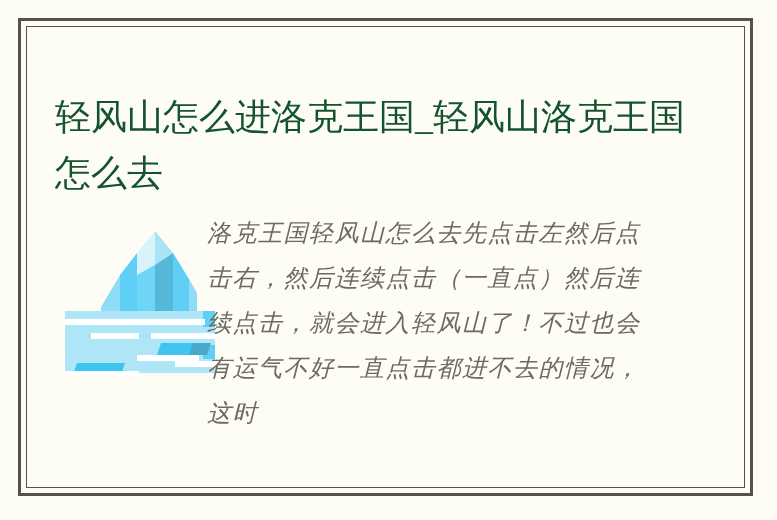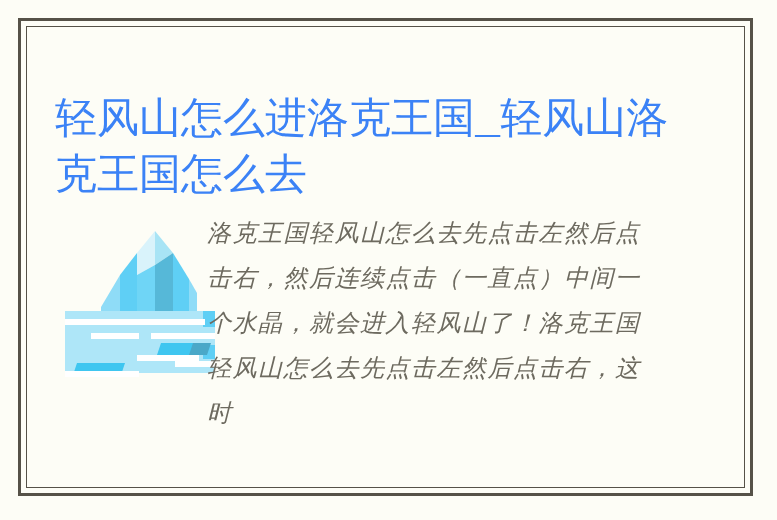--- a/index.html
+++ b/index.html
@@ -42,26 +42,26 @@
     top: 0;
     right: 0;
     bottom: 0;
   }
 
   #page-title {
     position: absolute;
     left: 28px;
     top: 38px;
     width: 640px;
-    font-size: 42px;
+    font-size: 36px;
     line-height: 56px;
     letter-spacing: 0px;
-    color: #3b82f6;
+    color: #14532d;
     font-weight: 400;
-    font-family: Liberation Mono, monospace;
+    font-family: Liberation Serif, serif;
     white-space: normal;
     word-break: break-all;
   }
 
   #article-body {
     position: absolute;
     left: 180px;
     top: 184px;
     width: 448px;
     font-size: 24px;
@@ -130,17 +130,17 @@
 
           <rect x="72" y="142" width="62" height="6" fill="#ffffff"></rect>
 
           <polygon points="12,150 60,150 56,162 8,162" fill="#3fc6f0"></polygon>
 
           <rect x="110" y="148" width="40" height="6" fill="#ffffff"></rect>
           <rect x="0" y="158" width="74" height="6" fill="#ffffff"></rect>
         </svg>
       </div>
 
-      <div id="article-body">洛克王国轻风山怎么去先点击左然后点击右，然后连续点击（一直点）中间一个水晶，就会进入轻风山了！洛克王国轻风山怎么去先点击左然后点击右，这时</div>
+      <div id="article-body">洛克王国轻风山怎么去先点击左然后点击右，然后连续点击（一直点）然后连续点击，就会进入轻风山了！不过也会有运气不好一直点击都进不去的情况，这时</div>
 
     </div>
   </div>
 </div>
 
 </body></html>

